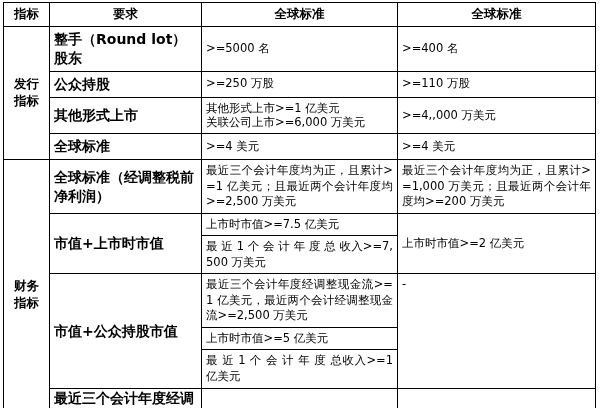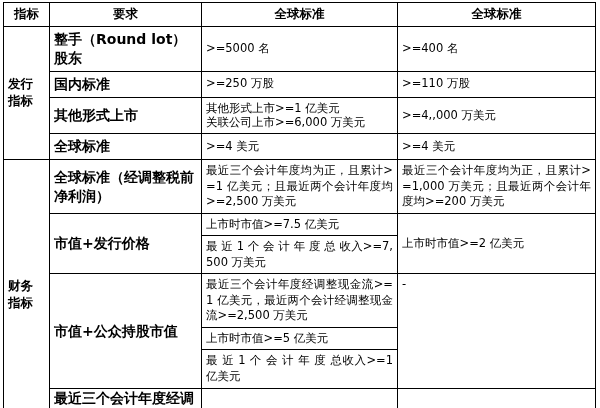--- a/index.html
+++ b/index.html
@@ -36,20 +36,21 @@
     word-break: break-all;
     box-sizing: border-box;
   }
   .hdr {
     text-align: center;
     font-weight: bold;
     font-size: 12.5px;
     padding: 5px 3px;
   }
   .cat {
+    text-align: center;
     font-weight: bold;
     font-size: 12.5px;
     width: 46px;
   }
   .req {
     font-weight: bold;
     font-size: 14px;
     width: 150px;
     text-align: left;
   }
@@ -97,21 +98,21 @@
         <td class="cat" rowspan="4">
           <div>发行</div>
           <div>指标</div>
         </td>
         <td class="req">整手（Round lot）股东</td>
         <td class="val global">&gt;=5000 名</td>
         <td class="val domestic">&gt;=400 名</td>
       </tr>
 
       <tr>
-        <td class="req">国内标准</td>
+        <td class="req">公众持股</td>
         <td class="val global">&gt;=250 万股</td>
         <td class="val domestic">&gt;=110 万股</td>
       </tr>
 
       <tr>
         <td class="req">其他形式上市</td>
         <td class="val global tight">
           <div>其他形式上市&gt;=1 亿美元</div>
           <div>关联公司上市&gt;=6,000 万美元</div>
         </td>
@@ -128,21 +129,21 @@
         <td class="cat" rowspan="7">
           <div>财务</div>
           <div>指标</div>
         </td>
         <td class="req">全球标准（经调整税前净利润）</td>
         <td class="val global justify">最近三个会计年度均为正，且累计&gt;=1 亿美元；且最近两个会计年度均&gt;=2,500 万美元</td>
         <td class="val domestic justify">最近三个会计年度均为正，且累计&gt;=1,000 万美元；且最近两个会计年度均&gt;=200 万美元</td>
       </tr>
 
       <tr>
-        <td class="req" rowspan="2">市值+发行价格</td>
+        <td class="req" rowspan="2">市值+上市时市值</td>
         <td class="val global">上市时市值&gt;=7.5 亿美元</td>
         <td class="val domestic" rowspan="2">上市时市值&gt;=2 亿美元</td>
       </tr>
       <tr>
         <td class="val global justify">最 近 1 个 会 计 年 度 总 收入&gt;=7,500 万美元</td>
       </tr>
 
       <tr>
         <td class="req" rowspan="3">市值+公众持股市值</td>
         <td class="val global justify">最近三个会计年度经调整现金流&gt;=1 亿美元，最近两个会计经调整现金流&gt;=2,500 万美元</td>

